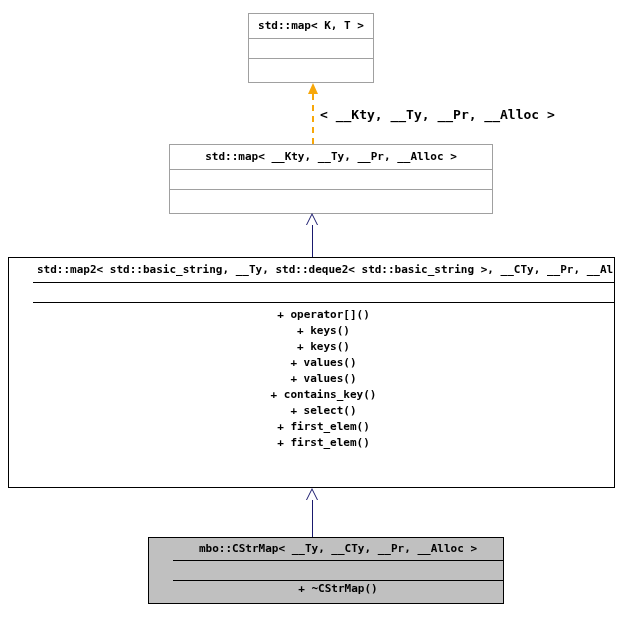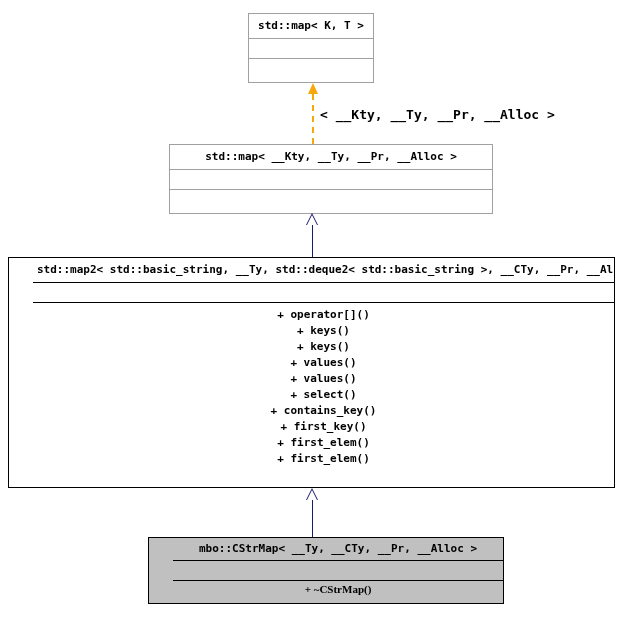--- a/index.html
+++ b/index.html
@@ -152,33 +152,32 @@
 
   <div class="uml-box solid-border" style="left:8px; top:257px; width:607px; height:231px;">
     <div class="uml-row uml-title clipped" style="height:24px; line-height:24px;">std::map2&lt; std::basic_string, __Ty, std::deque2&lt; std::basic_string &gt;, __CTy, __Pr, __Al</div>
     <div class="uml-row uml-sep-dark uml-attrs"></div>
     <div class="uml-row uml-sep-dark uml-ops" id="map2-ops" style="height:183px;">
         <div class="uml-op"><span class="uml-op-inner">+ operator[]()</span></div>
         <div class="uml-op"><span class="uml-op-inner">+ keys()</span></div>
         <div class="uml-op"><span class="uml-op-inner">+ keys()</span></div>
         <div class="uml-op"><span class="uml-op-inner">+ values()</span></div>
         <div class="uml-op"><span class="uml-op-inner">+ values()</span></div>
+        <div class="uml-op"><span class="uml-op-inner">+ contains_key()</span></div>
         <div class="uml-op"><span class="uml-op-inner">+ select()</span></div>
-        <div class="uml-op"><span class="uml-op-inner">+ contains_key()</span></div>
-        <div class="uml-op"><span class="uml-op-inner">+ first_key()</span></div>
         <div class="uml-op"><span class="uml-op-inner">+ first_elem()</span></div>
         <div class="uml-op"><span class="uml-op-inner">+ first_elem()</span></div>
       </div>
   </div>
 
   <div class="edge-line" style="left:312px; top:500px; height:37px;"></div>
   <div class="arrow-hollow-outline" style="left:306px; top:488px;"></div>
   <div class="arrow-hollow" style="left:307px; top:490px;"></div>
 
   <div class="uml-box solid-border filled" style="left:148px; top:537px; width:356px; height:67px;">
     <div class="uml-row uml-title" style="height:22px; line-height:22px;">mbo::CStrMap&lt; __Ty, __CTy, __Pr, __Alloc &gt;</div>
     <div class="uml-row uml-sep-dark" style="height:20px;"></div>
     <div class="uml-row uml-sep-dark" id="cstrmap-ops" style="height:23px;">
-        <div class="uml-op" style="text-align: center;"><span class="uml-op-inner" style="text-align: center; font-family: Liberation Serif, serif;">+ ~CStrMap()</span></div>
+        <div class="uml-op" style="text-align: center;"><span class="uml-op-inner" style="text-align: center;">+ ~CStrMap()</span></div>
       </div>
   </div>
 
 </div>
 
 </body></html>

